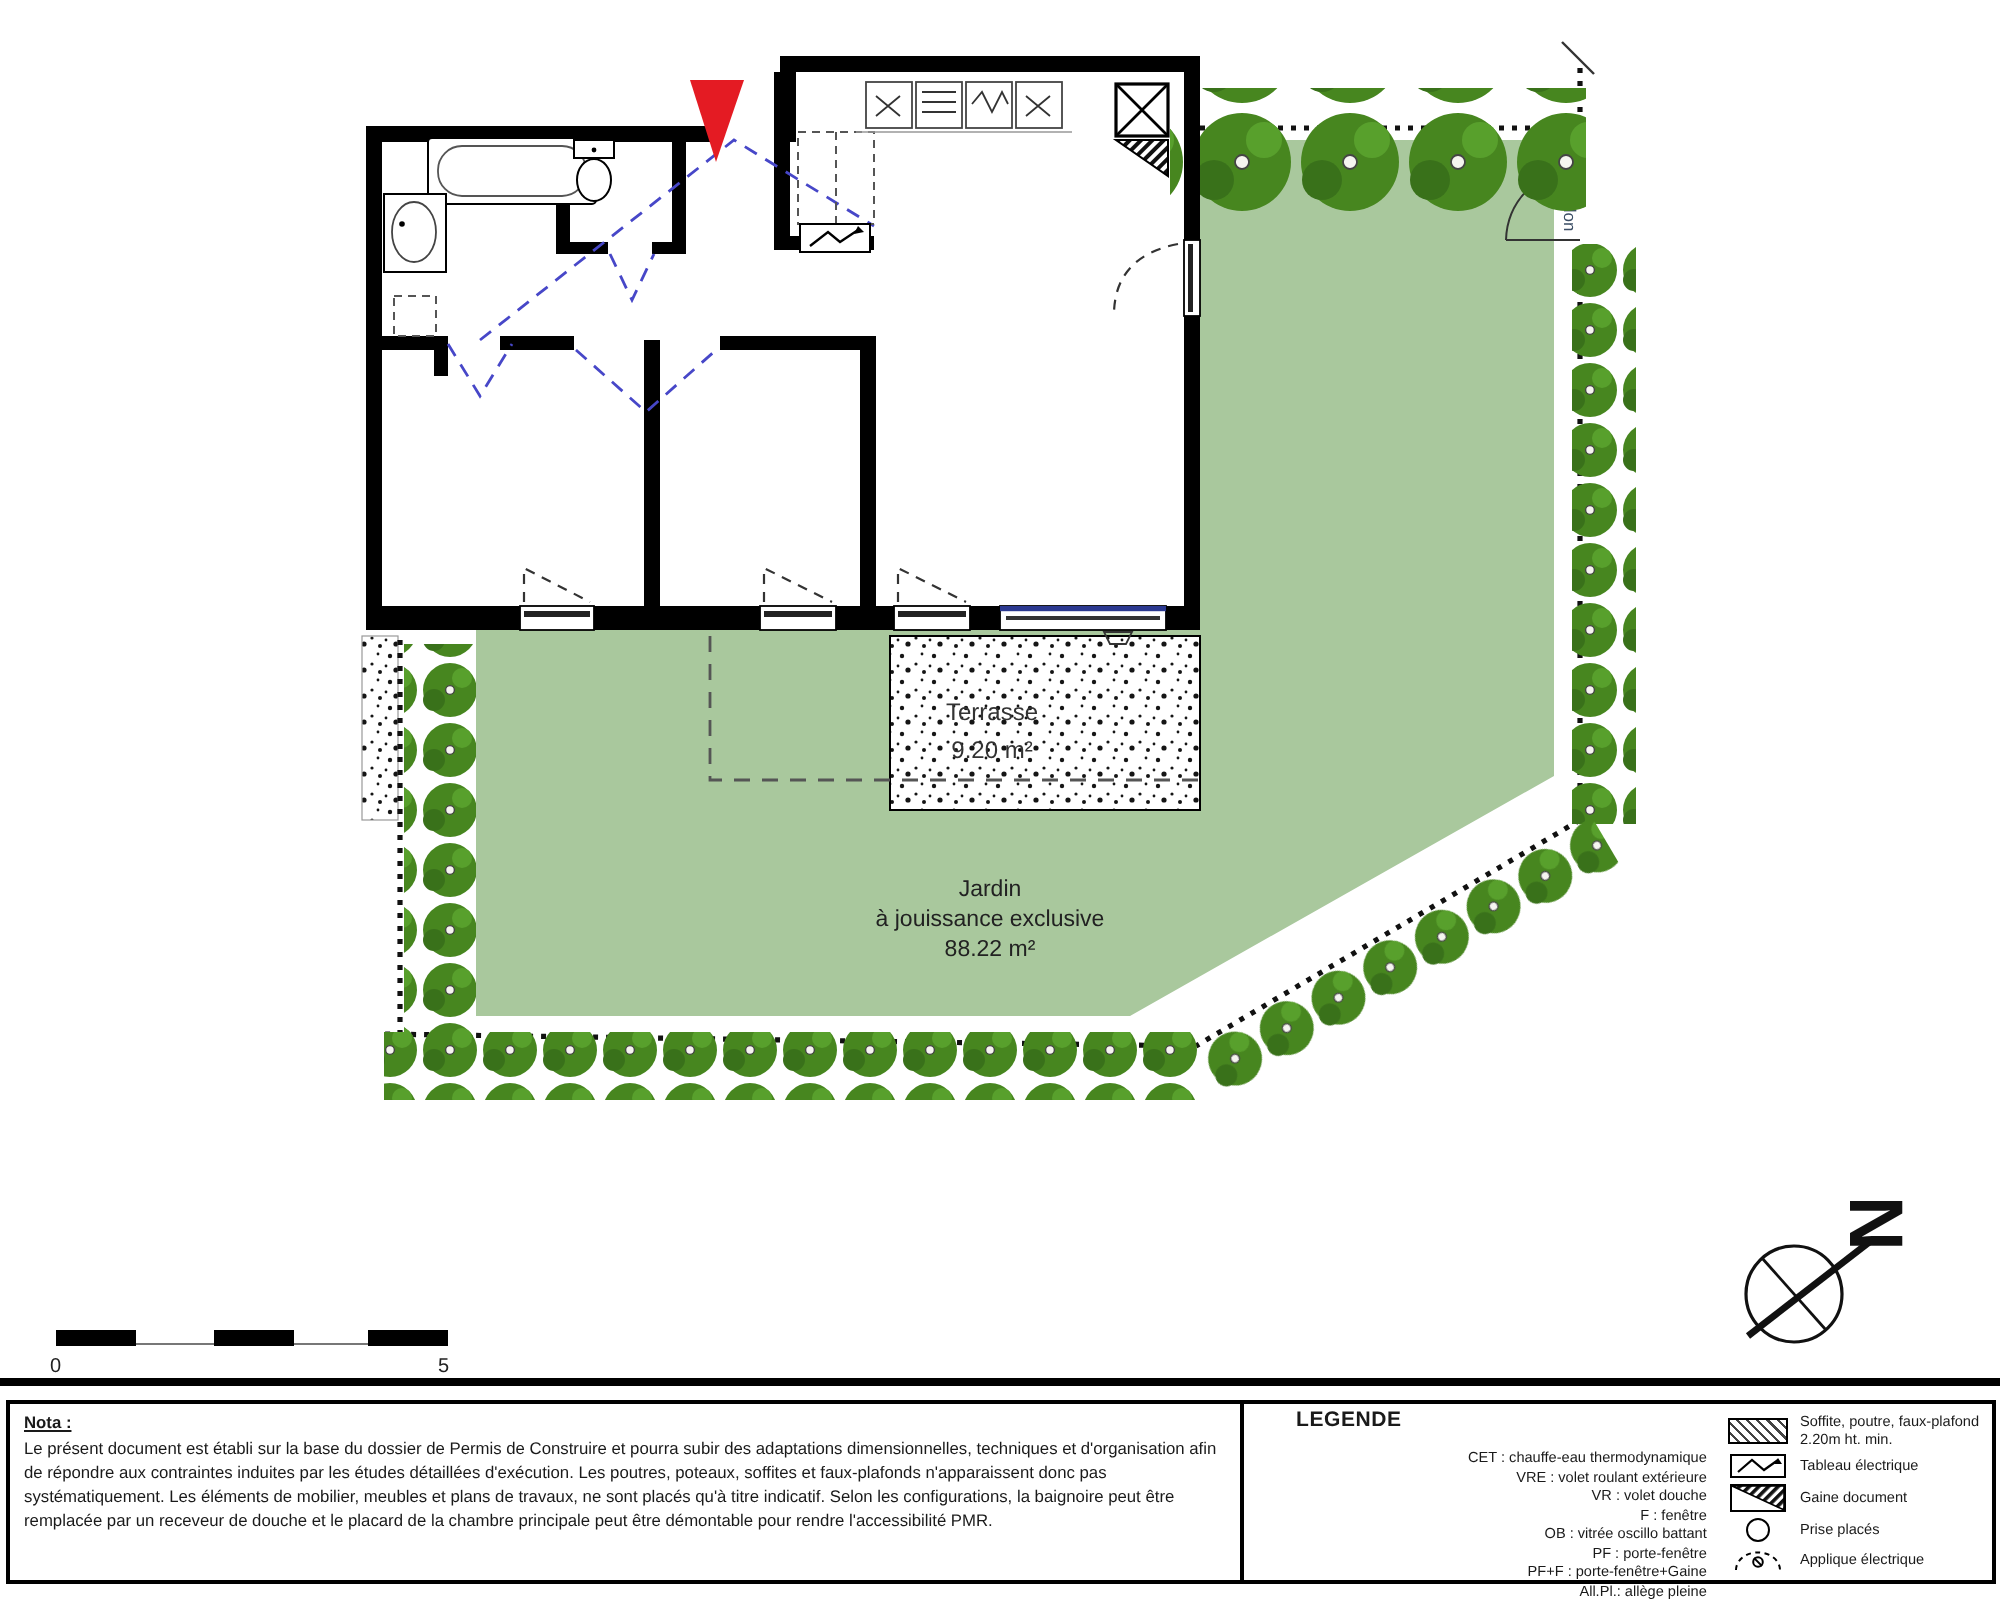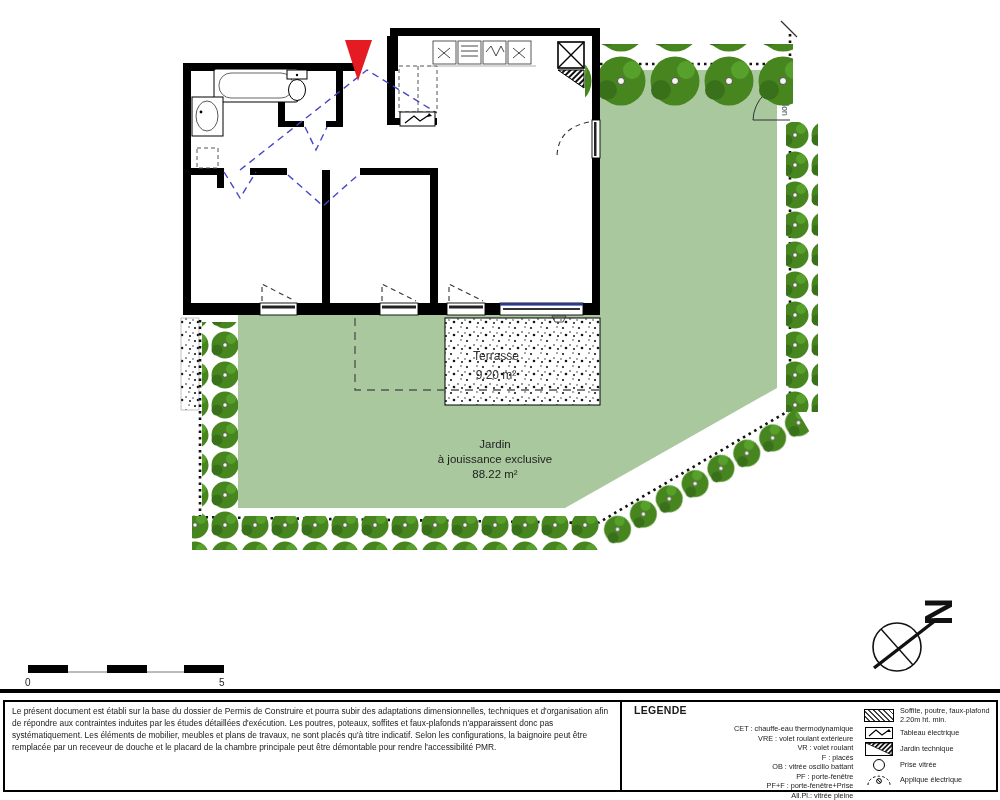--- a/index.html
+++ b/index.html
@@ -2,21 +2,21 @@
 <html><head>
 <meta charset="utf-8">
 <style>
   html,body{margin:0;padding:0;background:#fff;}
   body{width:1000px;height:800px;position:relative;font-family:"Liberation Sans",sans-serif;overflow:hidden;}
   #plan-svg{position:absolute;left:0;top:0;}
   .separator{position:absolute;left:0;top:689px;width:1000px;height:4px;background:#000;}
   .nota-box{position:absolute;left:3px;top:700px;width:601px;height:82px;border:2px solid #000;padding:3px 7px;font-size:8.4px;line-height:12px;color:#1a1a1a;}
   .nota-title{text-decoration:underline;font-weight:bold;margin:0 0 1px 0;}
   .legend-box{position:absolute;left:620px;top:700px;width:362px;height:84px;border:2px solid #000;padding:2px 6px;color:#1a1a1a;}
-  .legend-title{font-weight:bold;font-size:10.5px;margin:2px 0 3px 4px;letter-spacing:.3px;}
+  .legend-title{font-weight:bold;font-size:10.5px;margin:2px 0 3px 18px;letter-spacing:.3px;}
   .leg-col{position:absolute;top:4px;font-size:7.3px;line-height:9.5px;white-space:nowrap;}
   .leg-col ul{list-style:none;margin:16px;padding:0;text-align:right;}
   .col-a{left:8px;top:2px;}
   .col-b{left:96px;top:6px;}
   .col-c{left:242px;top:5px;font-size:7.3px;line-height:8.6px;white-space:normal;width:128px;}
   .sym-row{display:flex;align-items:center;margin-bottom:3px;}
   .sym{flex:0 0 30px;margin-right:6px;display:flex;justify-content:center;}
   .sym-soffit{width:28px;height:11px;border:1px solid #000;background:repeating-linear-gradient(45deg,#fff 0 2.5px,#444 2.5px 3.6px);}
   .sym-prise{width:10px;height:10px;border:1.4px solid #000;border-radius:50%;}
   .sym-label{flex:1;}
@@ -230,37 +230,38 @@
     <circle cx="897" cy="647" r="24" fill="none" stroke="#111" stroke-width="1.6"></circle>
     <line x1="881" y1="629" x2="913" y2="665" stroke="#111" stroke-width="1.4"></line>
     <line x1="874" y1="668" x2="936" y2="620" stroke="#111" stroke-width="3.4"></line>
     <text transform="translate(925,598) rotate(90)" font-size="38" font-weight="bold" fill="#111">N</text>
   </g>
 </svg>
 
 <div class="separator"></div>
 
 <div class="nota-box">
+  <div class="nota-title">Nota :</div>
   <div class="nota-body">Le présent document est établi sur la base du dossier de Permis de Construire et pourra subir des adaptations dimensionnelles, techniques et d'organisation afin de répondre aux contraintes induites par les études détaillées d'exécution. Les poutres, poteaux, soffites et faux-plafonds n'apparaissent donc pas systématiquement. Les éléments de mobilier, meubles et plans de travaux, ne sont placés qu'à titre indicatif. Selon les configurations, la baignoire peut être remplacée par un receveur de douche et le placard de la chambre principale peut être démontable pour rendre l'accessibilité PMR.</div>
 </div>
 
 <div class="legend-box">
   <div class="leg-col col-a">
     <div class="legend-title">LEGENDE</div>
   </div>
   <div class="leg-col col-b">
     <ul>
       <li>CET : chauffe-eau thermodynamique</li>
       <li>VRE : volet roulant extérieure</li>
-      <li>VR :  volet roulant</li>
-      <li>F : placés</li>
+      <li>VR :  volet douche</li>
+      <li>F : fenêtre</li>
       <li>OB : vitrée oscillo battant</li>
       <li>PF :  porte-fenêtre</li>
-      <li>PF+F : porte-fenêtre+Prise</li>
-      <li>All.Pl.: vitrée pleine</li>
+      <li>PF+F : porte-fenêtre+Gaine</li>
+      <li>All.Pl.: allège pleine</li>
       <li>All. vitrée: allège vitrée</li>
     </ul>
   </div>
   <div class="leg-col col-c">
     <div class="sym-row">
       <span class="sym">
           <span class="sym-soffit"></span>
         </span>
       <span class="sym-label">Soffite, poutre, faux-plafond 2.20m ht. min.</span>
     </div>
@@ -280,27 +281,27 @@
             <defs>
               <pattern id="hd2" width="3.4" height="3.4" patternUnits="userSpaceOnUse" patternTransform="rotate(45)">
                 <rect width="3.4" height="3.4" fill="#fff"></rect>
                 <rect width="1.8" height="3.4" fill="#111"></rect>
               </pattern>
             </defs>
             <rect x="0.5" y="0.5" width="27" height="13" fill="#fff" stroke="#000"></rect>
             <polygon points="1,1 27,1 27,13" fill="url(#hd2)" stroke="#000" stroke-width="0.8"></polygon>
           </svg>
       </span>
-      <span class="sym-label">Jardin technique</span>
+      <span class="sym-label">Gaine document</span>
     </div>
     <div class="sym-row">
       <span class="sym">
           <span class="sym-prise"></span>
         </span>
-      <span class="sym-label">Prise vitrée</span>
+      <span class="sym-label">Prise placés</span>
     </div>
     <div class="sym-row">
       <span class="sym">
         <svg width="26" height="13">
             <path d="M2,11 A10,8 0 0 1 24,11" fill="none" stroke="#000" stroke-width="1" stroke-dasharray="2.5 2.2"></path>
             <circle cx="13" cy="7" r="2.4" fill="none" stroke="#000" stroke-width="1"></circle>
             <line x1="11" y1="5" x2="15" y2="9" stroke="#000" stroke-width="0.9"></line>
           </svg>
       </span>
       <span class="sym-label">Applique électrique</span>

